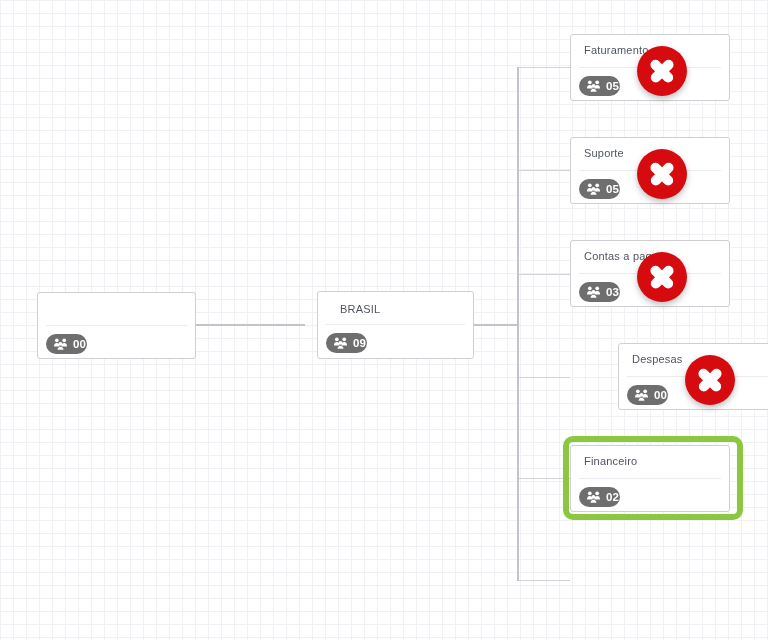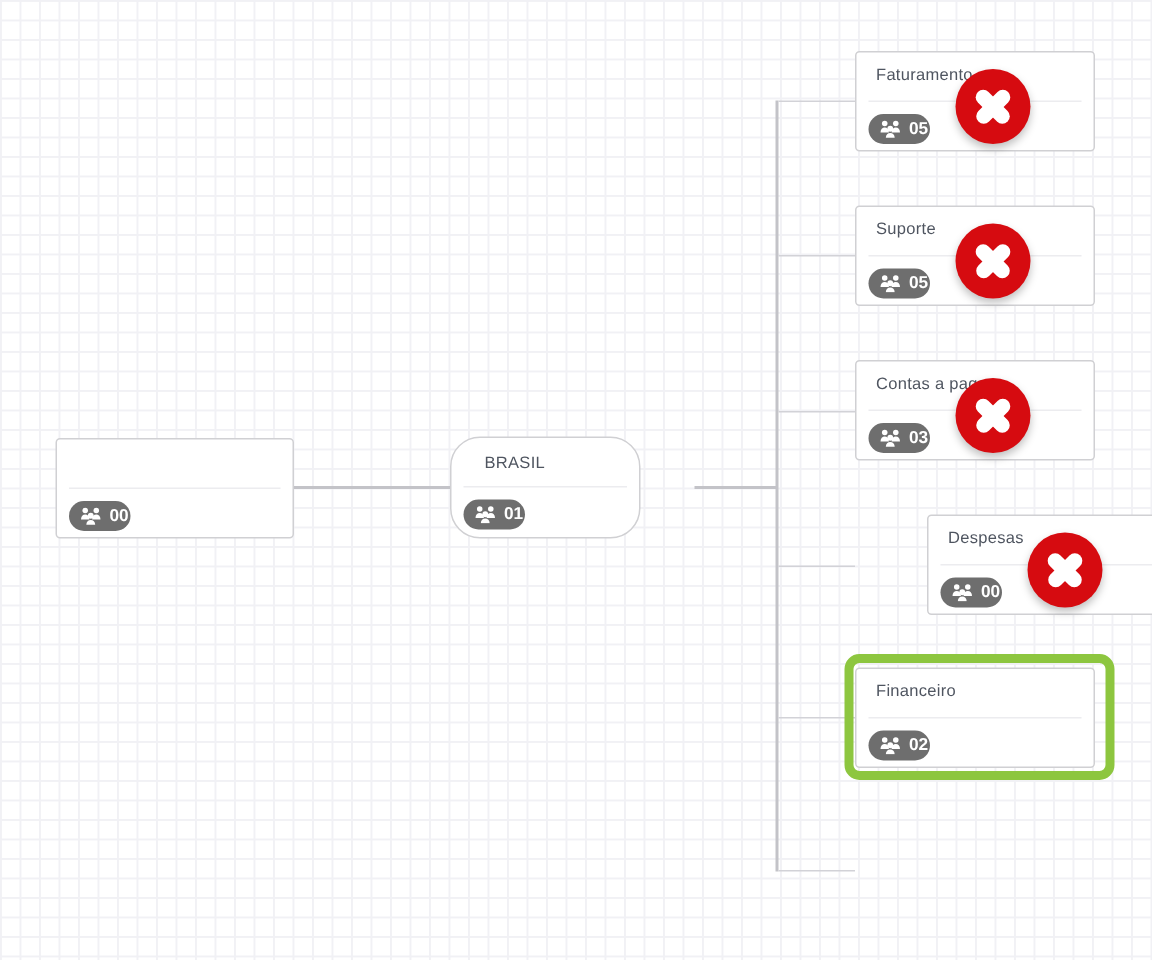--- a/index.html
+++ b/index.html
@@ -128,33 +128,33 @@
           <circle cx="12" cy="2.5" r="2"></circle>
           <path d="M1 8.6c0-1.9 1.3-3.2 3-3.2s3 1.3 3 3.2v.5H1z"></path>
           <path d="M9 8.6c0-1.9 1.3-3.2 3-3.2s3 1.3 3 3.2v.5H9z"></path>
           <circle cx="8" cy="6.3" r="2.1"></circle>
           <path d="M4.8 12.8c0-2 1.4-3.4 3.2-3.4s3.2 1.4 3.2 3.4z"></path>
         </svg>
       <span>00</span>
     </span>
   </div>
 
-  <div class="node-card" style="left:300px; top:291px; width:127px; height:68px;border-radius:20px;">
+  <div class="node-card" style="left:317px; top:291px; width:157px; height:68px;">
     <div class="node-title brasil">BRASIL</div>
     <div class="node-divider"></div>
     <span class="count-badge">
       <svg viewBox="0 0 16 13" width="15" height="12" fill="#ffffff">
           <circle cx="4" cy="2.5" r="2"></circle>
           <circle cx="12" cy="2.5" r="2"></circle>
           <path d="M1 8.6c0-1.9 1.3-3.2 3-3.2s3 1.3 3 3.2v.5H1z"></path>
           <path d="M9 8.6c0-1.9 1.3-3.2 3-3.2s3 1.3 3 3.2v.5H9z"></path>
           <circle cx="8" cy="6.3" r="2.1"></circle>
           <path d="M4.8 12.8c0-2 1.4-3.4 3.2-3.4s3.2 1.4 3.2 3.4z"></path>
         </svg>
-      <span>01</span>
+      <span>09</span>
     </span>
   </div>
 
   <div class="node-card" style="left:570px; top:34px;">
     <div class="node-title">Faturamento</div>
     <div class="node-divider"></div>
     <span class="count-badge">
       <svg viewBox="0 0 16 13" width="15" height="12" fill="#ffffff">
           <circle cx="4" cy="2.5" r="2"></circle>
           <circle cx="12" cy="2.5" r="2"></circle>

